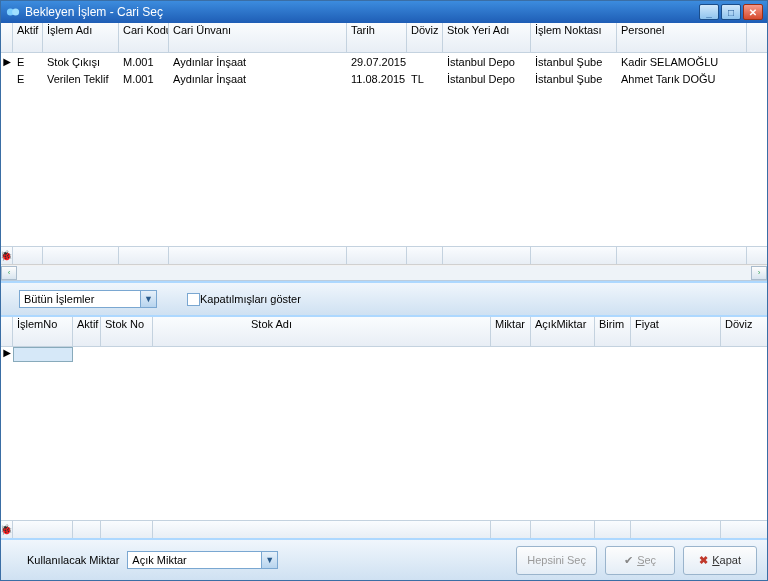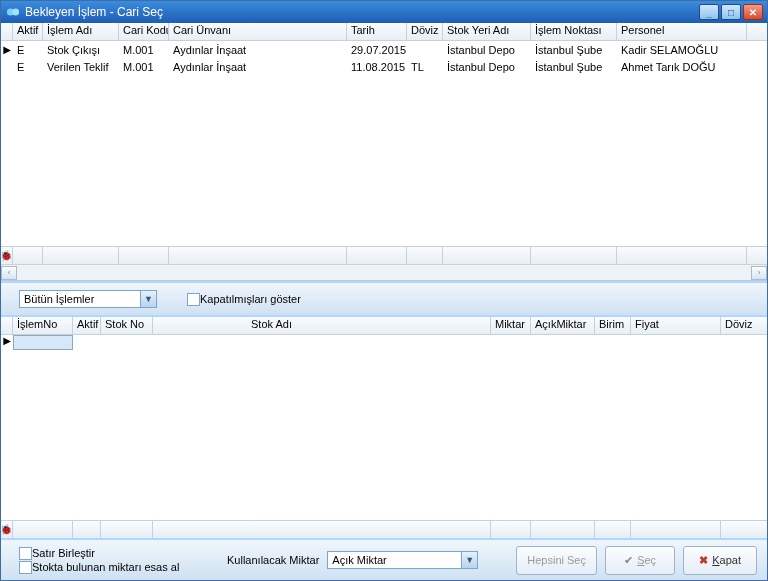--- a/index.html
+++ b/index.html
@@ -50,21 +50,21 @@
     flex: 0 0 258px;
     display:flex; flex-direction:column;
     border-bottom:1px solid #bcd;
     background:#fff;
     overflow:hidden;
   }
   .grid-header, .grid2-header {
     display:flex;
     background:linear-gradient(#fafcfe,#e8eef5);
     border-bottom:1px solid #c4d2df;
-    height:18px;
+    height:30px;
     flex:0 0 auto;
   }
   .gh-ind { width:12px; border-right:1px solid #c4d2df; flex:0 0 12px; }
   .gh {
     border-right:1px solid #c4d2df;
     padding:1px 4px 0 4px;
     overflow:hidden; white-space:nowrap;
     cursor:pointer;
   }
   .grid-body { overflow-y:auto; overflow-x:hidden; background:#fff; flex:1; }
@@ -314,30 +314,20 @@
         <div class="gf-cell d-stokadi"></div>
         <div class="gf-cell d-miktar"></div>
       <div class="gf-cell d-acik"></div>
         <div class="gf-cell d-birim"></div>
         <div class="gf-cell d-fiyat"></div>
       <div class="gf-cell d-doviz"></div>
     </div>
   </div>
 
   <div class="bottom-bar">
-    <div class="bottom-left">
-      <label class="chk">
-        <span class="box"></span>
-        <span>Satır Birleştir</span>
-      </label>
-      <label class="chk">
-        <span class="box"></span>
-        <span>Stokta bulunan miktarı esas al</span>
-      </label>
-    </div>
     <div class="bottom-middle">
       <span>Kullanılacak Miktar</span>
       <div class="combo" style="width:151px">
         <span>Açık Miktar</span>
         <div class="dd">▼</div>
       </div>
     </div>
     <div class="bottom-right">
       <div class="btn disabled">
         <span>Hepsini Seç</span>

